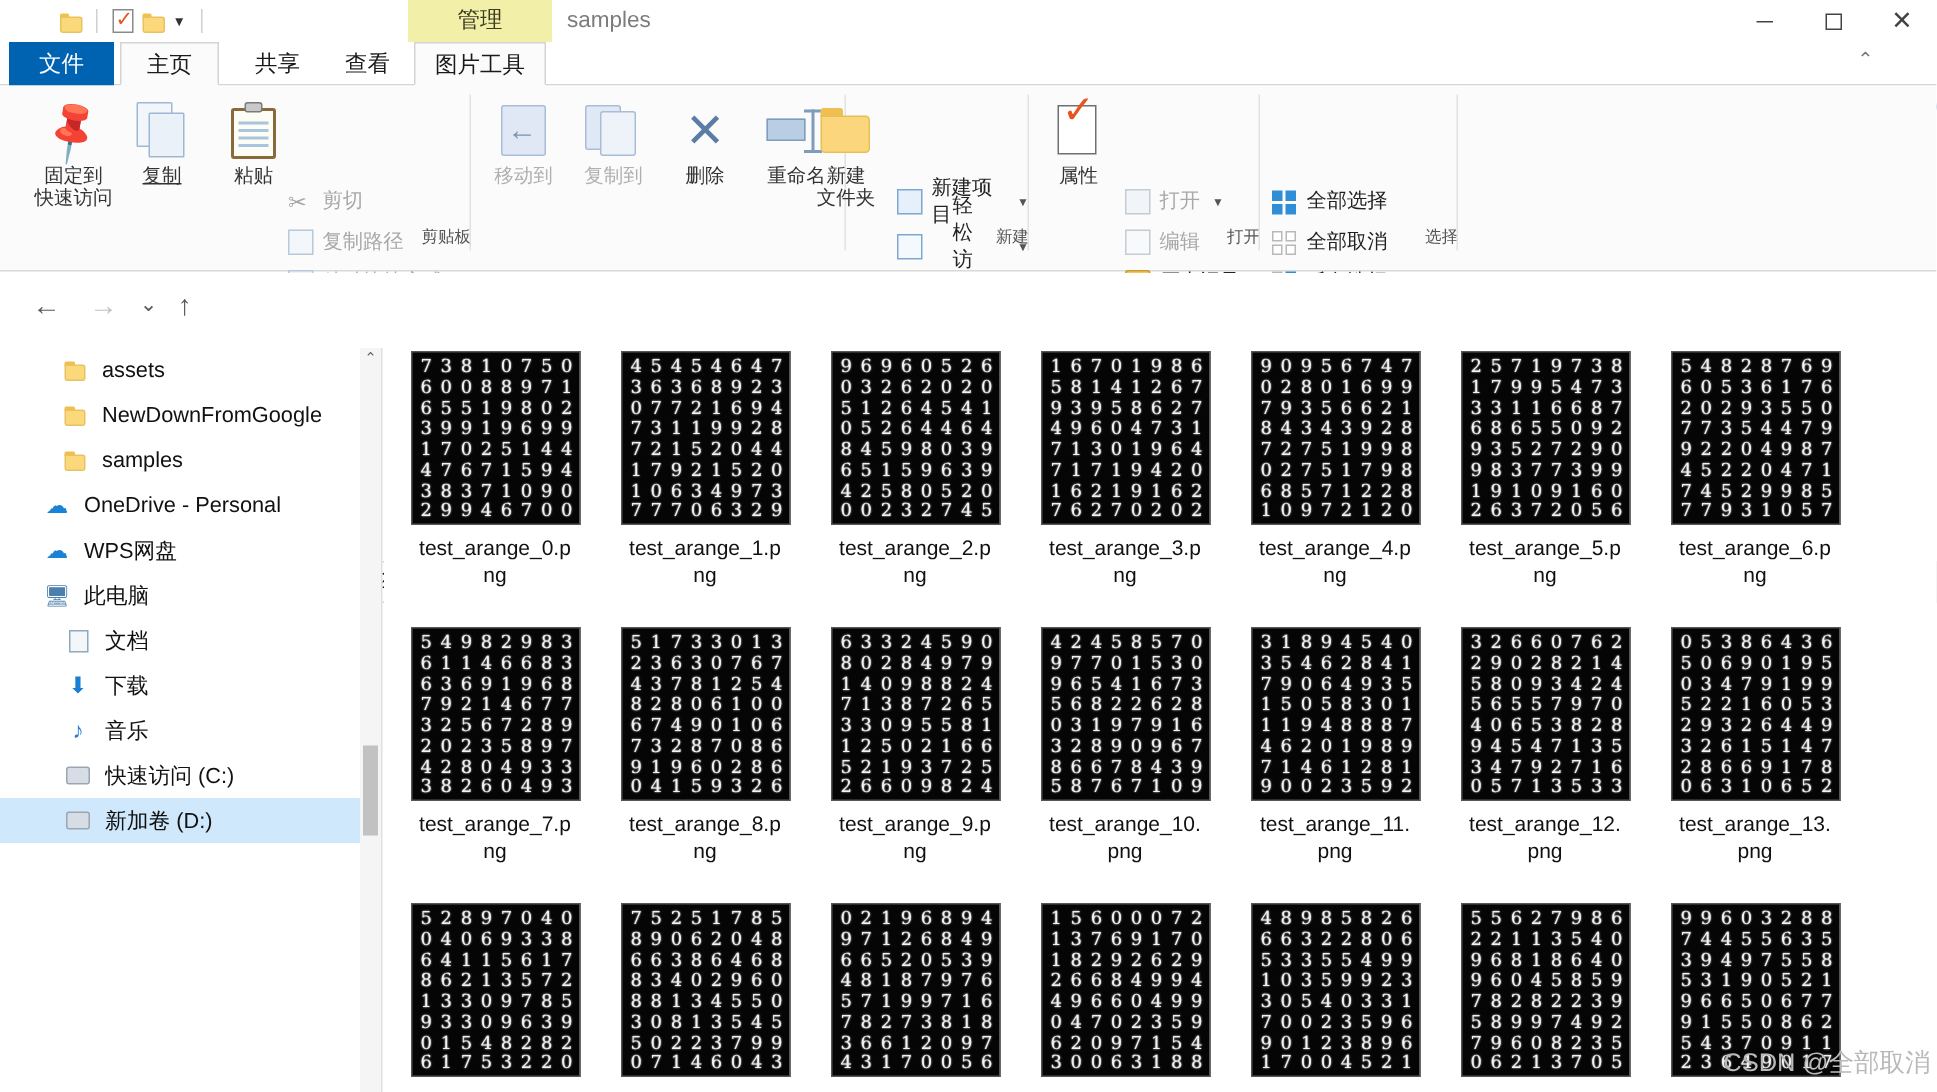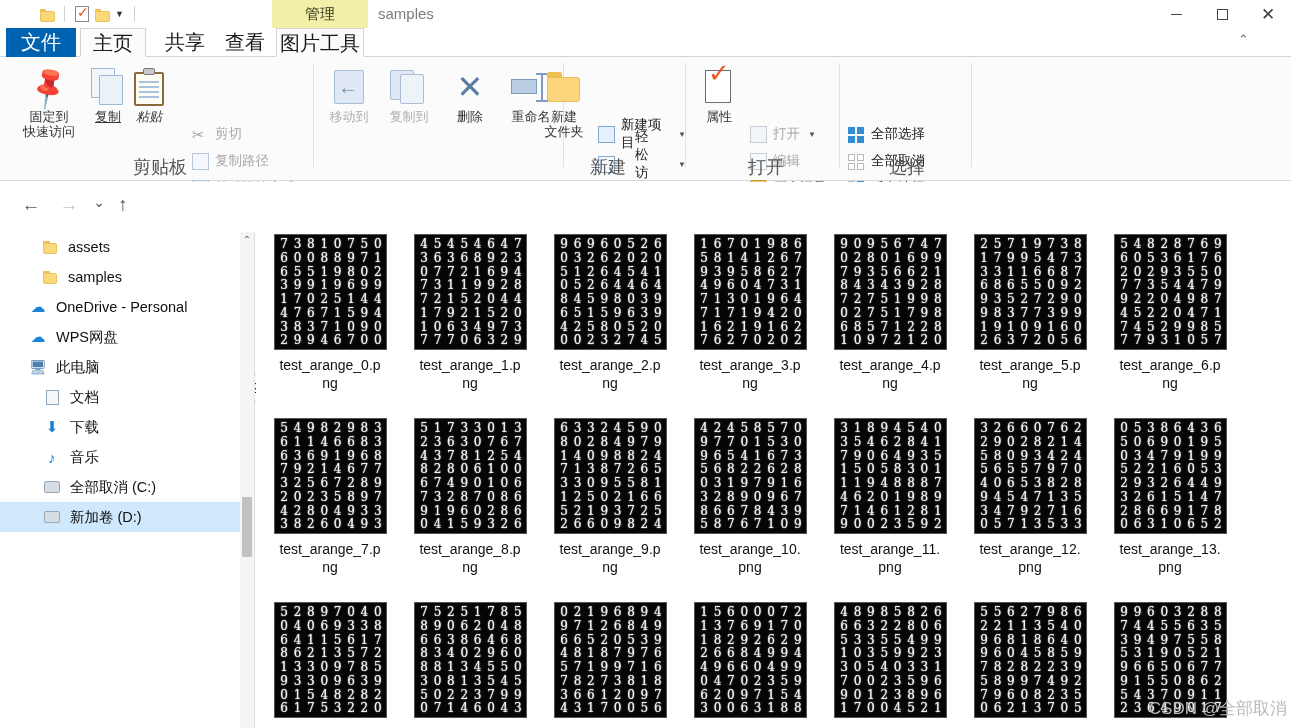--- a/index.html
+++ b/index.html
@@ -59,42 +59,42 @@
   .wc .dash { width:11px; height:1px; background:#444; }
   .wc .sq { width:11px; height:11px; border:1px solid #444; }
 
   
   .tabstrip {
     position:absolute; left:0; top:28px; width:1291px; height:29px;
     background:#ffffff; border-bottom:1px solid #d4d4d4;
   }
   .tab {
     position:absolute; top:0; height:29px; line-height:29px;
-    font-size:20px; text-align:center; color:#1a1a1a; white-space:nowrap;
+    font-size:15px; text-align:center; color:#1a1a1a; white-space:nowrap;
   }
   .tab.file { background:#0063b1; color:#fff; left:6px; width:70px; }
   .tab.home { left:80px; width:66px; background:#fbfbfb; border:1px solid #d4d4d4; border-bottom:1px solid #fbfbfb; }
   .tab.share { left:152px; width:66px; }
   .tab.view { left:218px; width:54px; }
   .tab.pictools { left:276px; width:88px; background:#fbfbfb; border:1px solid #d4d4d4; border-bottom:1px solid #fbfbfb;}
   .ribbon-collapse { position:absolute; right:42px; top:4px; font-size:13px; color:#777; }
   .help-badge {
     position:absolute; right:0px; top:32px; width:22px; height:22px; border-radius:50%;
     background:#1569c7; color:#fff; font-size:14px; text-align:center; line-height:22px;
   }
 
   
   .ribbon {
     position:absolute; left:0; top:57px; width:1291px; height:124px;
     background:#fbfbfb; border-bottom:1px solid #d9d9d9;
   }
   .rgroup { position:absolute; top:0; height:124px; }
   .rgroup .glabel {
-    position:absolute; bottom:2px; left:0; width:100%; text-align:center;
-    font-size:18px; color:#555;
+    position:absolute; bottom:16px; left:0; width:100%; text-align:right;
+    font-size:11px; color:#555;
   }
   .rgroup .gdiv { position:absolute; right:0; top:6px; width:1px; height:104px; background:#e2e2e2; }
 
   .bigbtn {
     position:absolute; top:8px; width:auto; text-align:center;
     font-size:13px; color:#333; line-height:15px;
   }
   .bigbtn .glyph { height:44px; display:flex; align-items:center; justify-content:center; }
   .bigbtn .cap { display:block; }
   .bigbtn.dim { color:#b0b0b0; }
@@ -289,21 +289,21 @@
       </div>
       <div class="bigbtn" style="left:80px; width:44px;text-decoration:underline;">
         <span class="glyph">
           <span class="copy-doc">
               <i></i>
               <i></i>
             </span>
         </span>
         <span class="cap">复制</span>
       </div>
-      <div class="bigbtn" style="left:120px; width:46px;font-style:italic;">
+      <div class="bigbtn" style="left:140px; width:46px;">
         <span class="glyph">
           <span class="clipboard">
             <span class="bd"></span>
               <span class="clip"></span>
             <span class="ln" style="top:13px"></span>
               <span class="ln" style="top:18px"></span>
             <span class="ln" style="top:23px"></span>
               <span class="ln" style="top:28px"></span>
           </span>
         </span>
@@ -483,20 +483,29 @@
           </span>
           <span class="lbl">assets</span>
         </div>
         <div class="navrow indent1">
           <span class="ni">
             <span class="ni-folder">
               <span class="t"></span>
               <span class="b"></span>
             </span>
           </span>
+          <span class="lbl">NewDownFromGoogle</span>
+        </div>
+        <div class="navrow indent1">
+          <span class="ni">
+            <span class="ni-folder">
+              <span class="t"></span>
+              <span class="b"></span>
+            </span>
+          </span>
           <span class="lbl">samples</span>
         </div>
         <div class="navrow indent0">
           <span class="ni">
             <span class="cloud">☁</span>
           </span>
           <span class="lbl">OneDrive - Personal</span>
         </div>
         <div class="navrow indent0">
           <span class="ni">
@@ -525,21 +534,21 @@
         <div class="navrow indent-sub">
           <span class="ni">
             <span class="mus">♪</span>
           </span>
           <span class="lbl">音乐</span>
         </div>
         <div class="navrow indent-sub">
           <span class="ni">
             <span class="disk"></span>
           </span>
-          <span class="lbl">全部取消 (C:)</span>
+          <span class="lbl">快速访问 (C:)</span>
         </div>
         <div class="navrow indent-sub sel">
           <span class="ni">
             <span class="disk"></span>
           </span>
           <span class="lbl">新加卷 (D:)</span>
         </div>
       </div>
     <div class="navscroll">
       <div class="up">⌃</div>

